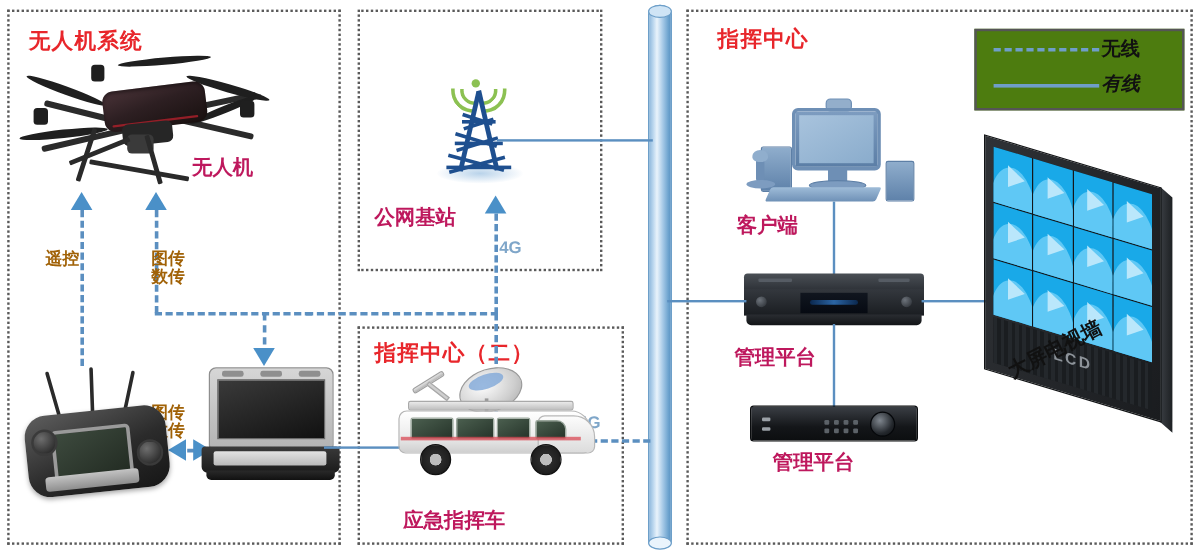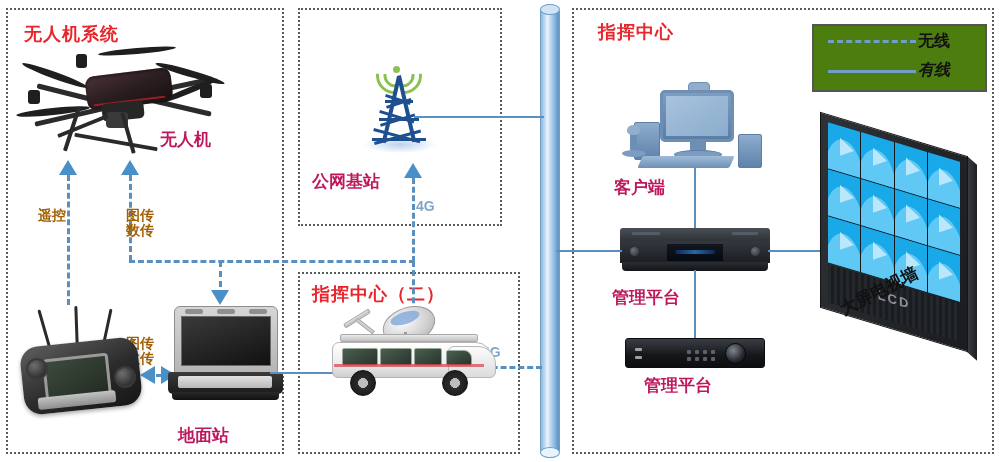--- a/index.html
+++ b/index.html
@@ -523,21 +523,20 @@
     <div id="lp-lid">
       <div class="lp-clip" style="left:10px;"></div>
       <div class="lp-clip" style="left:42px;"></div>
       <div class="lp-clip" style="left:74px;"></div>
     </div>
     <div id="lp-screen"></div>
     <div id="lp-base"></div>
     <div id="lp-keys"></div>
     <div id="lp-foot"></div>
   </div>
-  <div class="lbl" style="left:178px;top:424px;width:100px;">地面站</div>
 
   <div class="solid-h" style="left:270px;top:372px;width:64px;"></div>
 
   <div id="tower">
     <div id="tw-shadow"></div>
 
     <div class="wave" style="left:22px;top:2px;width:44px;height:36px;transform:rotate(-45deg);"></div>
     <div class="wave" style="left:30px;top:10px;width:28px;height:22px;transform:rotate(-45deg);"></div>
     <div class="wave-r" style="left:22px;top:2px;width:44px;height:36px;transform:rotate(45deg);"></div>
     <div class="wave-r" style="left:30px;top:10px;width:28px;height:22px;transform:rotate(45deg);"></div>
@@ -570,20 +569,21 @@
     <div id="van-body"></div>
     <div id="van-nose"></div>
     <div class="van-win" style="left:22px;top:42px;width:34px;height:16px;"></div>
     <div class="van-win" style="left:60px;top:42px;width:30px;height:16px;"></div>
     <div class="van-win" style="left:94px;top:42px;width:26px;height:16px;"></div>
     <div class="van-win" style="left:126px;top:44px;width:24px;height:14px;border-radius:2px 8px 2px 2px;"></div>
     <div id="van-stripe"></div>
     <div class="van-wheel" style="left:30px;top:64px;"></div>
     <div class="van-wheel" style="left:122px;top:64px;"></div>
   </div>
+  <div class="lbl" style="left:336px;top:422px;">应急指挥车</div>
 
   <div id="client">
     <div class="cl-spk" style="left:22px;top:40px;width:26px;height:38px;"></div>
     <div class="cl-spk" style="left:126px;top:52px;width:24px;height:34px;"></div>
     <div id="cl-joy"></div>
     <div id="cl-joy-t"></div>
     <div id="cl-joy-b"></div>
     <div id="cl-cam"></div>
     <div id="cl-mon"></div>
     <div id="cl-screen"></div>

